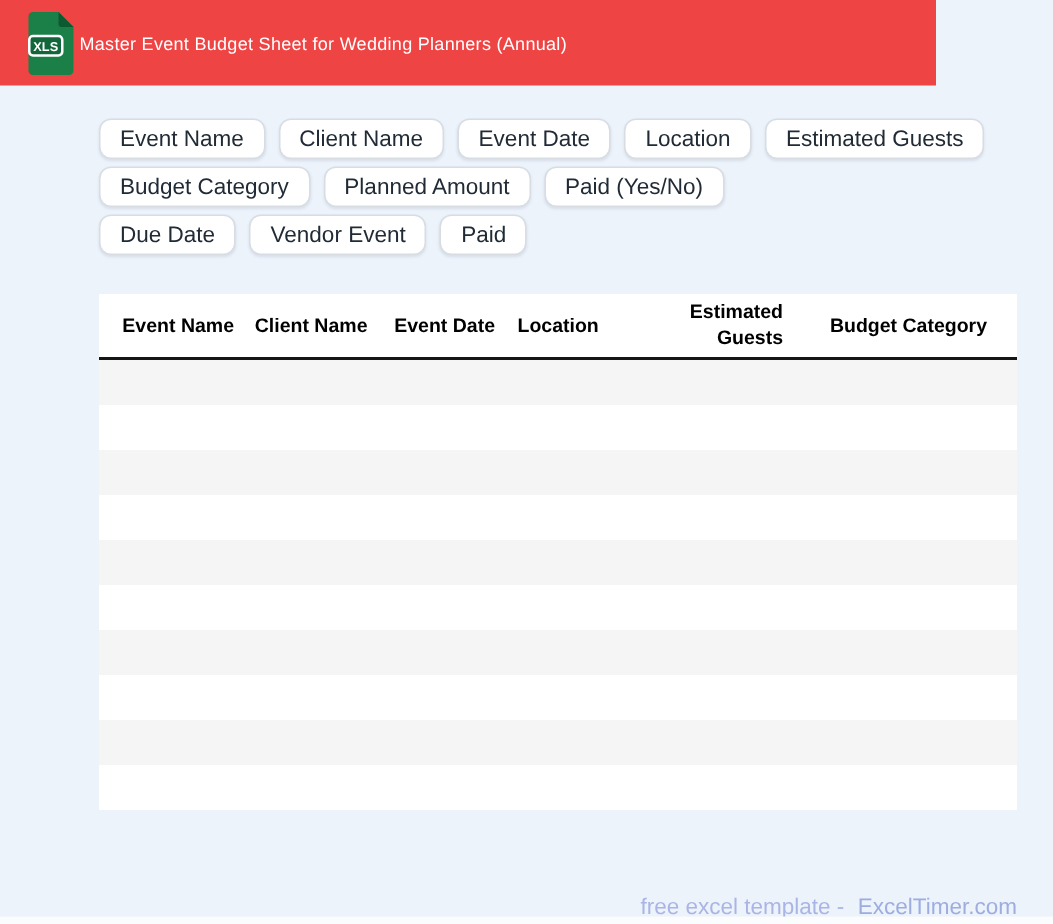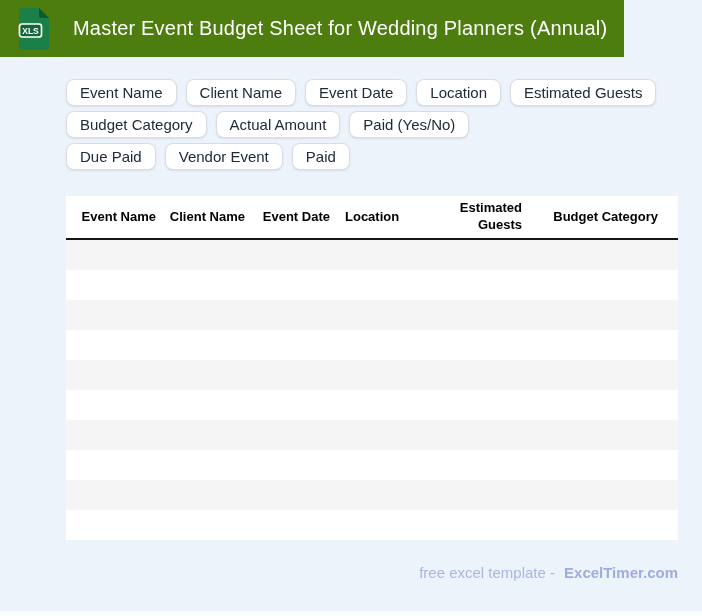--- a/index.html
+++ b/index.html
@@ -9,31 +9,31 @@
     background: #edf3fb;
     position: relative;
     overflow: hidden;
   }
 
   
   .banner {
     position: absolute;
     left: 0; top: 0;
     width: 624px; height: 57px;
-    background: #4d7c0f;
+    background: #ef4444;
     display: flex;
     align-items: center;
     padding-left: 17px;
   }
   .xls-icon { width: 34px; height: 44px; flex: 0 0 auto; }
   .banner-title {
     color: #ffffff;
-    font-size: 20px;
+    font-size: 12px;
     font-weight: 500;
-    margin-left: 22px;
+    margin-left: 2px;
     letter-spacing: 0.2px;
     white-space: nowrap;
   }
 
   
   .chips { position: absolute; left: 66px; top: 79px; }
   .chip-row { display: flex; gap: 9px; margin-bottom: 5px; }
   .chip {
     display: inline-block;
     height: 27px;
@@ -73,28 +73,28 @@
   .th.c5 { width: 86px;  justify-content: flex-end; text-align: right; padding-right: 6px; }
   .th.c6 { width: 150px; justify-content: flex-end; text-align: right; padding-right: 20px; }
   .sheet-body .row { height: 30px; }
   .sheet-body .row:nth-child(odd)  { background: #f5f5f6; }
   .sheet-body .row:nth-child(even) { background: #ffffff; }
 
   
   .footer {
     position: absolute;
     right: 24px;
-    top: 564px;
+    top: 596px;
     font-size: 15px;
     color: #a9b5e4;
     display: flex;
     align-items: baseline;
   }
   .footer .brand {
-    font-weight: bold;
+    font-weight: normal;
     color: #9dade0;
     margin-left: 9px;
     text-decoration: none;
   }
 
   .bottom-strip {
     position: absolute;
     left: 0; bottom: 0;
     width: 702px; height: 5px;
     background: #fafcfe;
@@ -116,25 +116,25 @@
 <div class="chips">
   <div class="chip-row">
     <span class="chip">Event Name</span>
     <span class="chip">Client Name</span>
     <span class="chip">Event Date</span>
     <span class="chip">Location</span>
     <span class="chip">Estimated Guests</span>
   </div>
   <div class="chip-row">
     <span class="chip">Budget Category</span>
-    <span class="chip">Actual Amount</span>
+    <span class="chip">Planned Amount</span>
     <span class="chip">Paid (Yes/No)</span>
   </div>
   <div class="chip-row">
-    <span class="chip">Due Paid</span>
+    <span class="chip">Due Date</span>
     <span class="chip">Vendor Event</span>
     <span class="chip">Paid</span>
   </div>
 </div>
 
 <div class="sheet">
   <div class="sheet-head">
     <div class="th c1">
         <span class="th-label">Event Name</span>
       </div>

